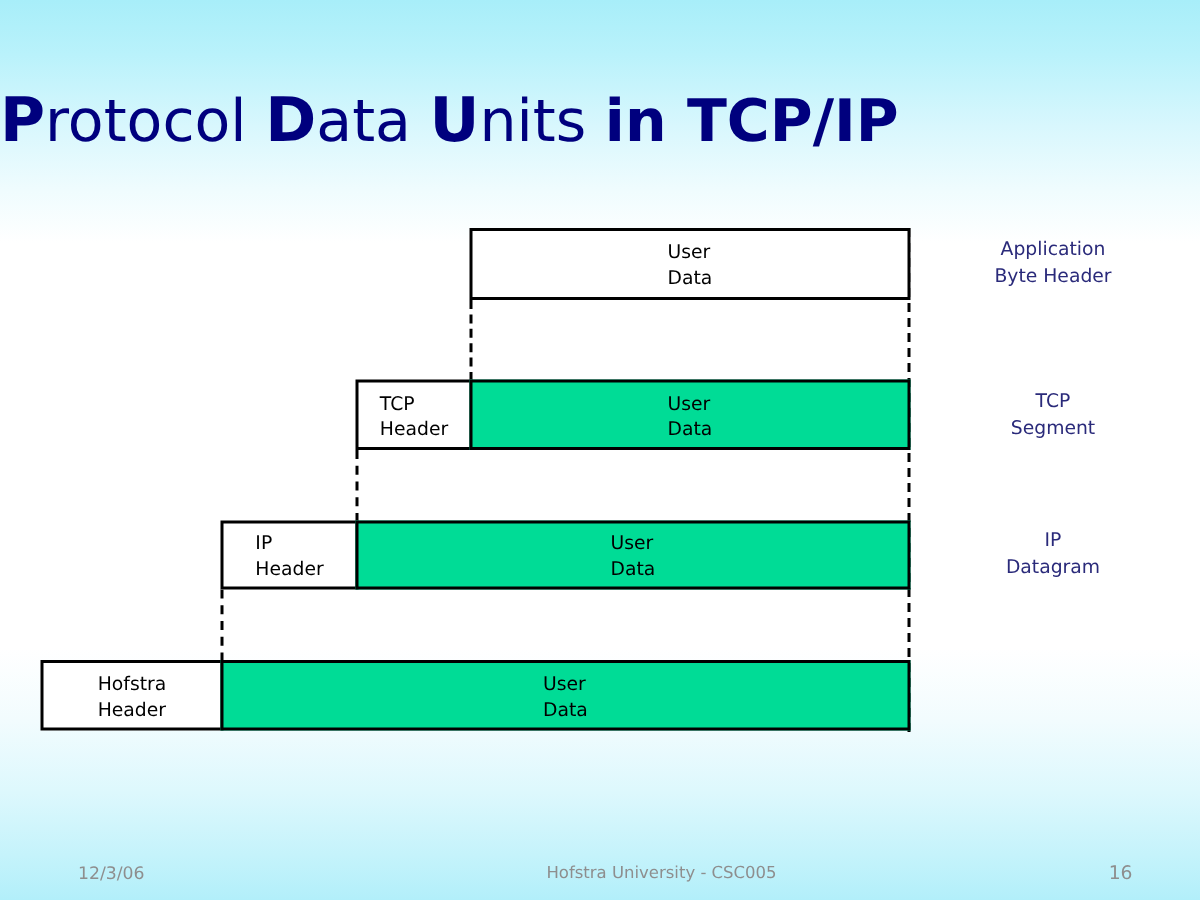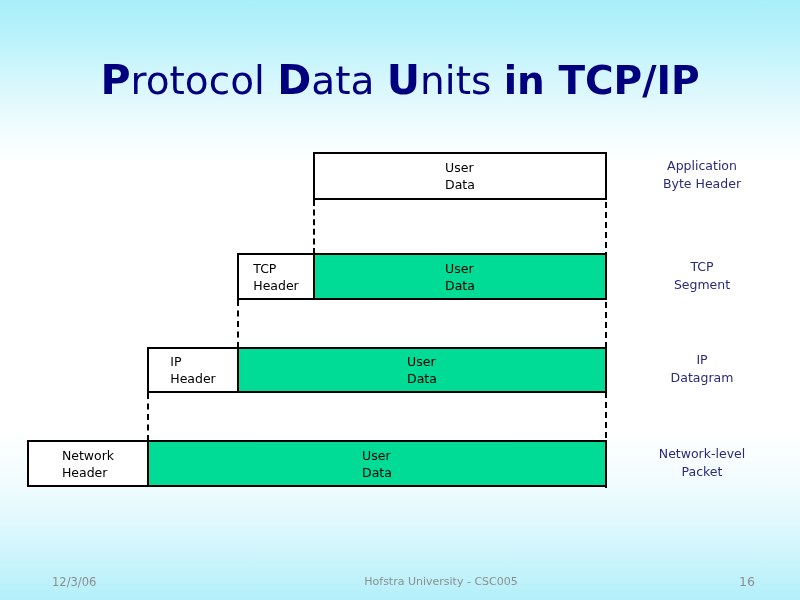--- a/index.html
+++ b/index.html
@@ -31,21 +31,21 @@
         #b2effa 100%);
     overflow: hidden;
   }
 
   
   #title {
     position: absolute;
     left: 0;
     top: 57px;
     width: 800px;
-    text-align: center;
+    text-align: left;
     color: #00007e;
     font-size: 39px;
     line-height: 46px;
     white-space: nowrap;
     letter-spacing: 0px;
   }
   #title .cap {
     font-weight: bold;
     font-size: 41px;
   }
@@ -175,27 +175,25 @@
 Segment</div>
 
     <div class="pdu-box header-cell" style="left:147px; top:347px; width:92px; height:46px;">IP
 Header</div>
     <div class="pdu-box payload-cell joined" style="left:237px; top:347px; width:370px; height:46px;">User
 Data</div>
 
     <div class="side-label" style="left:617px; top:351px; width:170px;">IP
 Datagram</div>
 
-    <div class="pdu-box header-cell" style="left:27px; top:440px; width:122px; height:47px;">Network
+    <div class="pdu-box header-cell" style="left:27px; top:440px; width:122px; height:47px;">Hofstra
 Header</div>
     <div class="pdu-box payload-cell joined" style="left:147px; top:440px; width:460px; height:47px;">User
 Data</div>
 
-    <div class="side-label" style="left:617px; top:445px; width:170px;">Network-level
-Packet</div>
 
   </div>
 
   <div id="footer">
     <span class="f-date">12/3/06</span>
     <span class="f-center">Hofstra University - CSC005</span>
     <span class="f-page">16</span>
   </div>
 
 </div>

